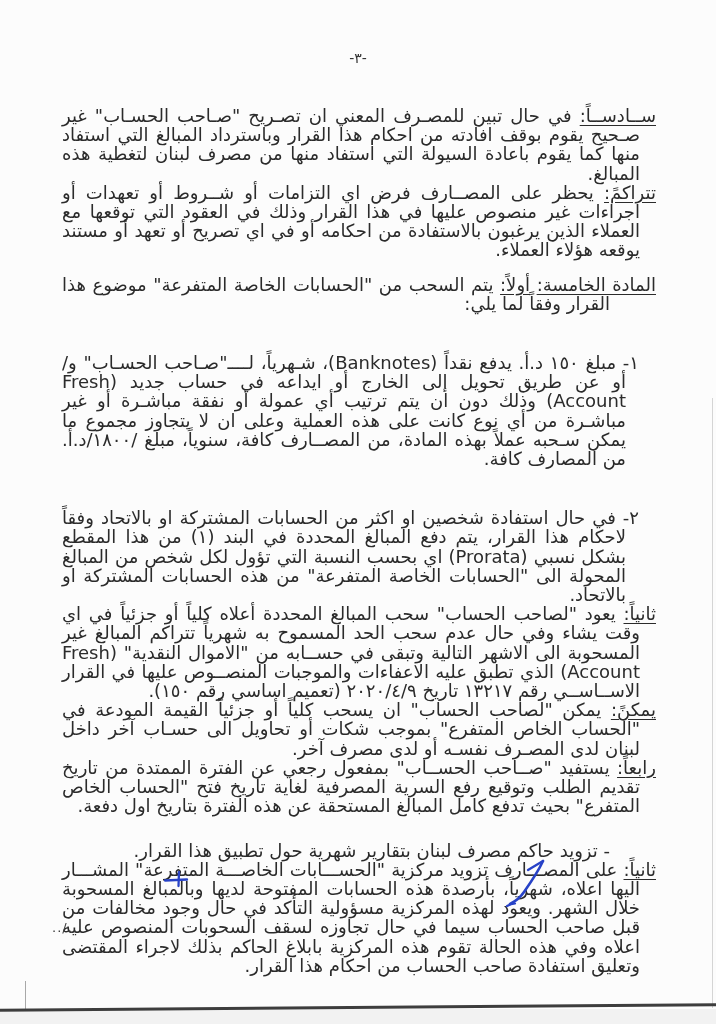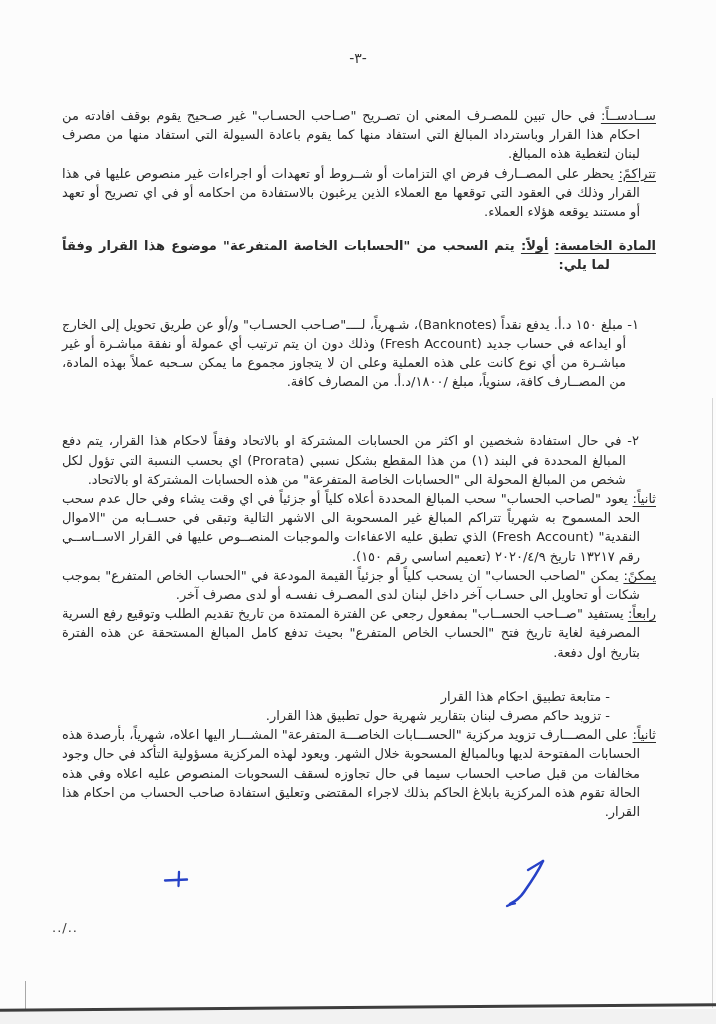--- a/index.html
+++ b/index.html
@@ -12,26 +12,26 @@
     position:absolute;left:0;top:0;width:716px;height:1024px;
     background:#fcfcfc;color:#2b2b2b;
   }
   .page-number{
     margin-top:50px;text-align:center;font-size:14px;color:#333;
     letter-spacing:1px;
   }
   .content{
     direction:rtl;text-align:justify;
     padding:40px 60px 0 62px;
-    font-size:13px;line-height:19.2px;
+    font-size:18px;line-height:19.2px;
   }
   p{margin:0;}
   .u{text-decoration:underline;text-underline-offset:3px;}
   .para{padding-right:16px;text-indent:-16px;}
-  .article-head{padding-right:46px;text-indent:-46px;font-weight:bold;}
+  .article-head{padding-right:46px;text-indent:-46px;}
   .items{margin:0;}
   .item{padding-right:30px;text-indent:-13px;margin-top:40px;}
   .bullet-line{padding-right:46px;}
   .gap-small{height:15px;}
   .gap-big{height:25px;}
   .continuation{
     position:absolute;left:52px;top:920px;font-size:13px;color:#3a3a3a;
     direction:ltr;letter-spacing:1px;
   }
   .pen{position:absolute;pointer-events:none;}
@@ -76,21 +76,20 @@
 
     <p class="para"><span class="u">ثانياً:</span> <span>يعود "لصاحب الحساب" سحب المبالغ المحددة أعلاه كلياً أو جزئياً في اي وقت يشاء وفي حال عدم سحب الحد المسموح به شهرياً تتراكم المبالغ غير المسحوبة الى الاشهر التالية وتبقى في حســابه من "الاموال النقدية" (Fresh Account) الذي تطبق عليه الاعفاءات والموجبات المنصــوص عليها في القرار الاســاســي رقم ١٣٢١٧ تاريخ ٢٠٢٠/٤/٩ (تعميم اساسي رقم ١٥٠).</span></p>
 
     <p class="para"><span class="u">يمكنً:</span> <span>يمكن "لصاحب الحساب" ان يسحب كلياً أو جزئياً القيمة المودعة في "الحساب الخاص المتفرع" بموجب شكات أو تحاويل الى حسـاب آخر داخل لبنان لدى المصـرف نفسـه أو لدى مصرف آخر.</span></p>
 
     <p class="para"><span class="u">رابعاً:</span> <span>يستفيد "صــاحب الحســاب" بمفعول رجعي عن الفترة الممتدة من تاريخ تقديم الطلب وتوقيع رفع السرية المصرفية لغاية تاريخ فتح "الحساب الخاص المتفرع" بحيث تدفع كامل المبالغ المستحقة عن هذه الفترة بتاريخ اول دفعة.</span></p>
 
     <div class="gap-big"></div>
 
 
-    <p class="bullet-line">- متابعة تطبيق احكام هذا القرار</p>
     <p class="bullet-line">- تزويد حاكم مصرف لبنان بتقارير شهرية حول تطبيق هذا القرار.</p>
 
     <p class="para"><span class="u">ثانياً:</span> <span>على المصـــارف تزويد مركزية "الحســـابات الخاصـــة المتفرعة" المشـــار اليها اعلاه، شهرياً، بأرصدة هذه الحسابات المفتوحة لديها وبالمبالغ المسحوبة خلال الشهر. ويعود لهذه المركزية مسؤولية التأكد في حال وجود مخالفات من قبل صاحب الحساب سيما في حال تجاوزه لسقف السحوبات المنصوص عليه اعلاه وفي هذه الحالة تقوم هذه المركزية بابلاغ الحاكم بذلك لاجراء المقتضى وتعليق استفادة صاحب الحساب من احكام هذا القرار.</span></p>
 
   </div>
 
   <svg class="pen pen-plus" width="28" height="18" viewBox="0 0 28 18">
     <path d="M2 10.5 L24 9.5" stroke="#2742c7" stroke-width="2.3" fill="none" stroke-linecap="round"></path>
     <path d="M16 2 L15.5 16" stroke="#2742c7" stroke-width="2.3" fill="none" stroke-linecap="round"></path>
   </svg>

